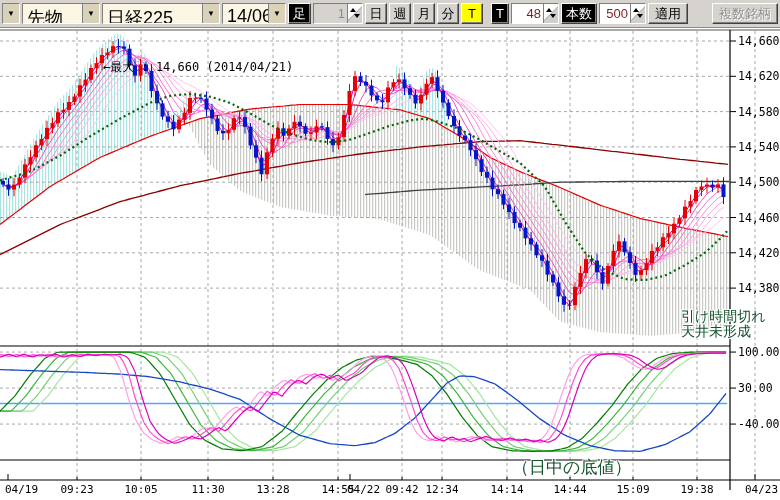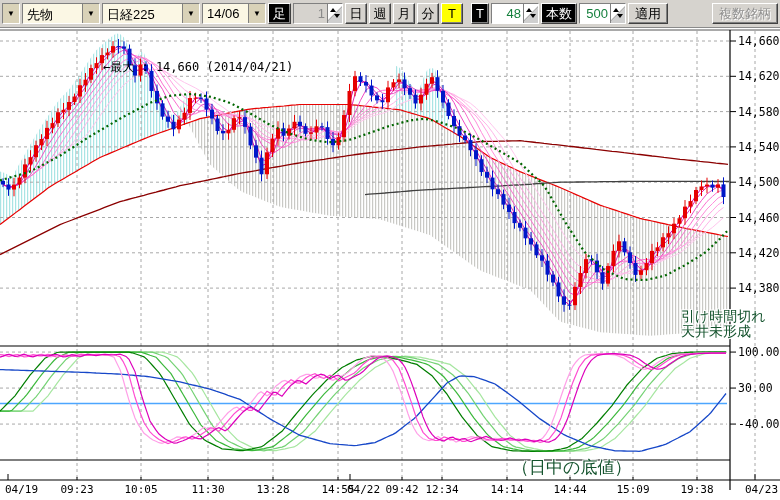--- a/index.html
+++ b/index.html
@@ -9,30 +9,30 @@
   
   #toolbar{position:absolute;left:0;top:0;width:780px;height:28px;background:#d6d3ce;
            border-bottom:1px solid #8a8a8a;display:flex;align-items:center;gap:2px;
            padding:2px 2px;box-sizing:border-box;z-index:5;}
   .raised{border-top:1px solid #ffffff;border-left:1px solid #ffffff;
           border-right:1px solid #404040;border-bottom:1px solid #404040;
           box-shadow:inset -1px -1px 0 #808080;}
   .sunken{border-top:1px solid #808080;border-left:1px solid #808080;
           border-right:1px solid #ffffff;border-bottom:1px solid #ffffff;}
   .combo{display:flex;align-items:stretch;height:21px;background:#fbf7e4;box-sizing:border-box;}
-  .combo .val{flex:1;padding:2px 8px 0 4px;color:#000;white-space:nowrap;overflow:hidden;font-size:13px;}
+  .combo .val{flex:1;padding:2px 8px 0 4px;color:#000;white-space:nowrap;overflow:hidden;font-size:18px;}
   .combo .arrow{width:16px;background:#d9d2b8;display:flex;align-items:center;justify-content:center;
           font-size:8px;color:#000;border-left:1px solid #808080;}
   .blackbtn{background:#000;color:#fff;height:21px;display:flex;align-items:center;
           justify-content:center;padding:0 4px;box-sizing:border-box;font-size:13px;}
   .pbtn{width:22px;height:21px;background:#d6d3ce;display:flex;align-items:center;
           justify-content:center;font-size:13px;color:#000;box-sizing:border-box;}
   .pbtn.active{background:#ffff00;}
   .spin{display:flex;height:21px;background:#fff;box-sizing:border-box;}
-  .spin .sval{flex:1;text-align:right;padding:2px 2px 0 2px;font-size:13px;color:#15803d;}
+  .spin .sval{flex:1;text-align:right;padding:2px 2px 0 2px;font-size:13px;color:#7f1d1d;}
   .spin.disabled{background:#d6d3ce;}
   .spin.disabled .sval{color:#8a8a8a;}
   .spinbtn{width:14px;position:relative;background:#fff;border-left:1px solid #808080;
            background:linear-gradient(135deg,#ffffff 48%,#555 50%,#cfcfcf 52%);}
   .spinbtn:before{content:"";position:absolute;left:2px;top:2px;border:3px solid transparent;
            border-bottom:4px solid #000;transform:translateY(-1px);}
   .spinbtn:after{content:"";position:absolute;right:2px;bottom:2px;border:3px solid transparent;
            border-top:4px solid #000;}
   .push{height:21px;display:flex;align-items:center;justify-content:center;background:#d6d3ce;
         padding:0 6px;font-size:13px;color:#000;box-sizing:border-box;font-family:Liberation Mono, monospace;}
@@ -431,21 +431,21 @@
     </svg>
 
   <div id="toolbar">
     <div class="combo sunken" style="width:18px;">
       <div class="arrow" style="border-left:none;width:100%;">▼</div>
     </div>
     <div class="combo sunken" style="width:78px;">
       <div class="val">先物</div>
       <div class="arrow">▼</div>
     </div>
-    <div class="combo sunken" style="width:98px;">
+    <div class="combo sunken" style="width:118px;">
       <div class="val">日経225</div>
       <div class="arrow">▼</div>
     </div>
     <div class="combo sunken" style="width:64px;">
       <div class="val">14/06</div>
       <div class="arrow">▼</div>
     </div>
     <div class="blackbtn raised">足</div>
     <div class="spin sunken disabled" style="width:50px;">
       <div class="sval">1</div>

